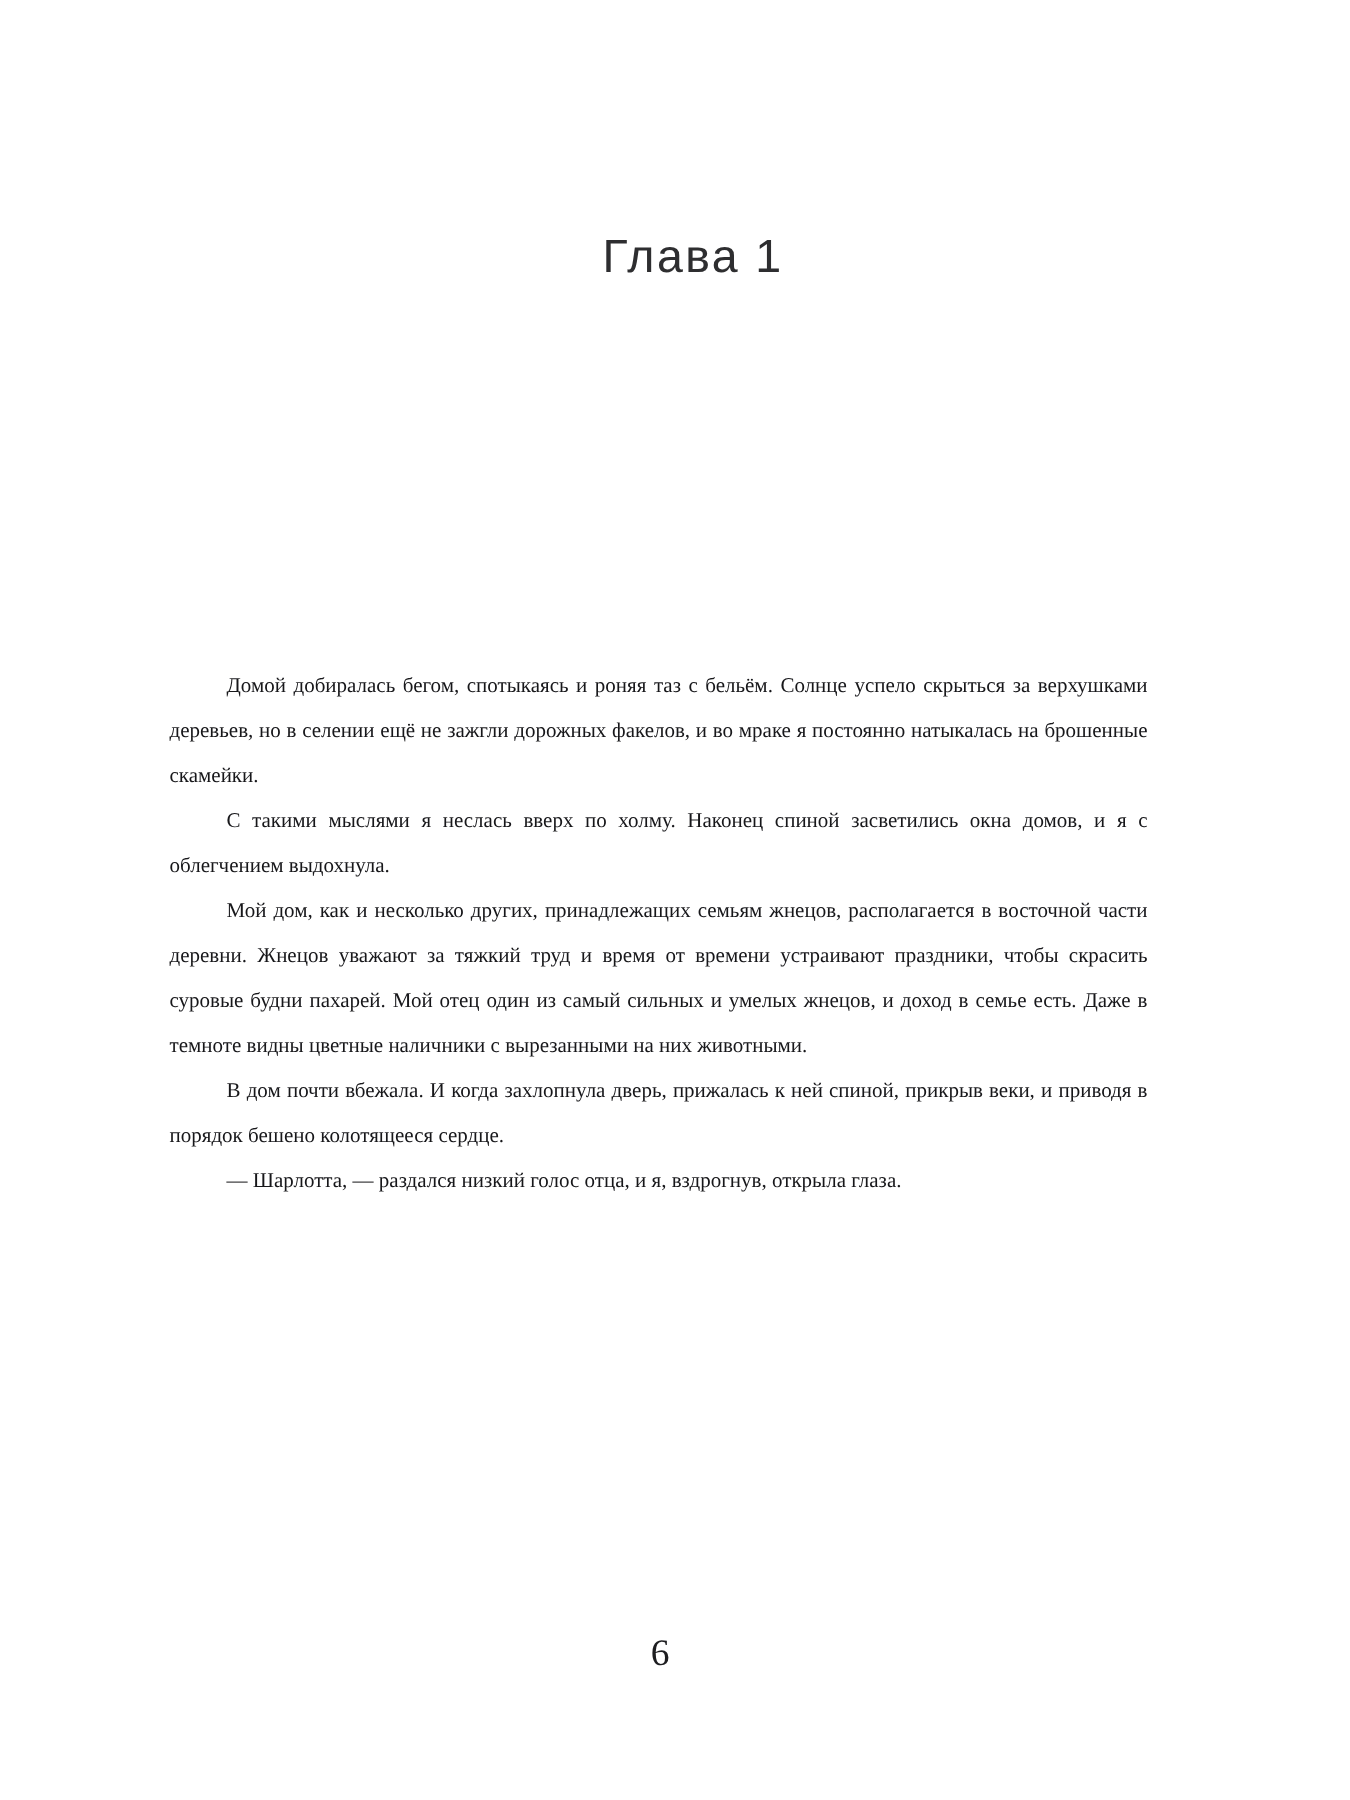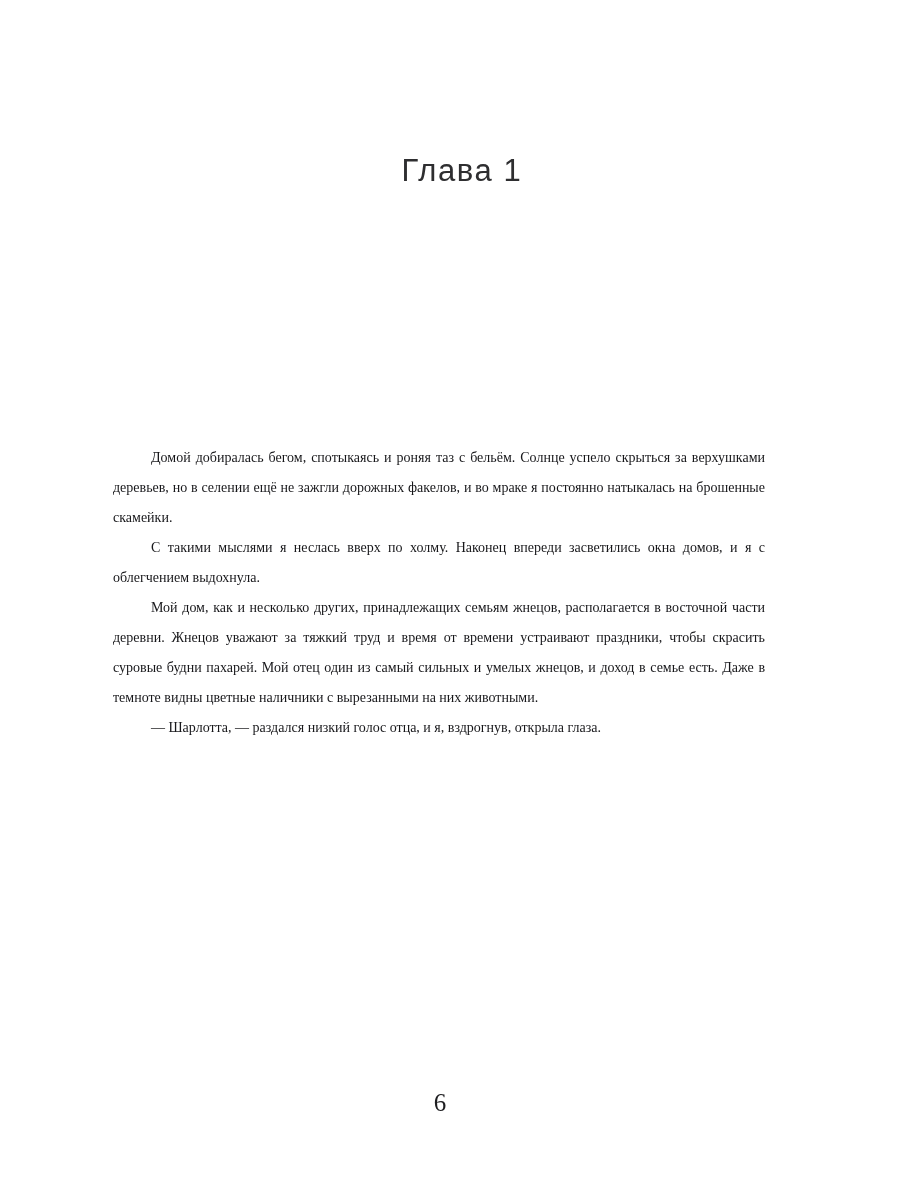--- a/index.html
+++ b/index.html
@@ -77,20 +77,21 @@
 </style>
 </head>
 <body>
 
 <div class="page">
 
   <h1 class="chapter-heading">Глава 1</h1>
 
   <div class="text-block">
     <p>Домой добиралась бегом, спотыкаясь и роняя таз с бельём. Солнце успело скрыться за верхушками деревьев, но в селении ещё не зажгли дорожных факелов, и во мраке я постоянно натыкалась на брошенные скамейки.</p>
-    <p>С такими мыслями я неслась вверх по холму. Наконец впереди засветились окна домов, и я с облегчением выдохнула.</p>
+    <p>С такими мыслями я неслась вверх по холму. Наконец спиной засветились окна домов, и я с облегчением выдохнула.</p>
     <p>Мой дом, как и несколько других, принадлежащих семьям жнецов, располагается в восточной части деревни. Жнецов уважают за тяжкий труд и время от времени устраивают праздники, чтобы скрасить суровые будни пахарей. Мой отец один из самый сильных и умелых жнецов, и доход в семье есть. Даже в темноте видны цветные наличники с вырезанными на них животными.</p>
+    <p>В дом почти вбежала. И когда захлопнула дверь, прижалась к ней спиной, прикрыв веки, и приводя в порядок бешено колотящееся сердце.</p>
     <p>— Шарлотта, — раздался низкий голос отца, и я, вздрогнув, открыла глаза.</p>
   </div>
 
   <div class="folio">6</div>
 
 </div>
 
 </body></html>

